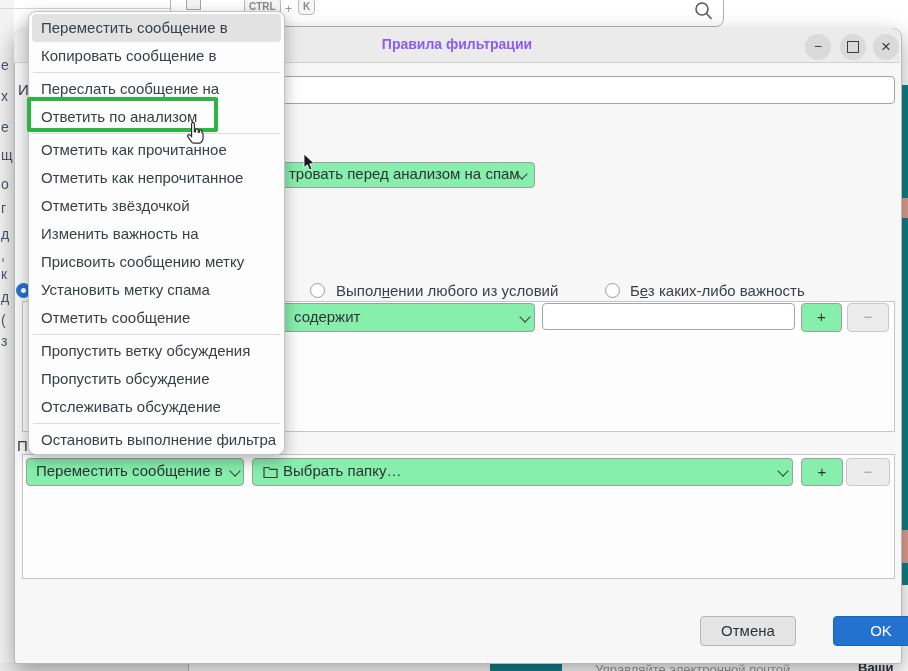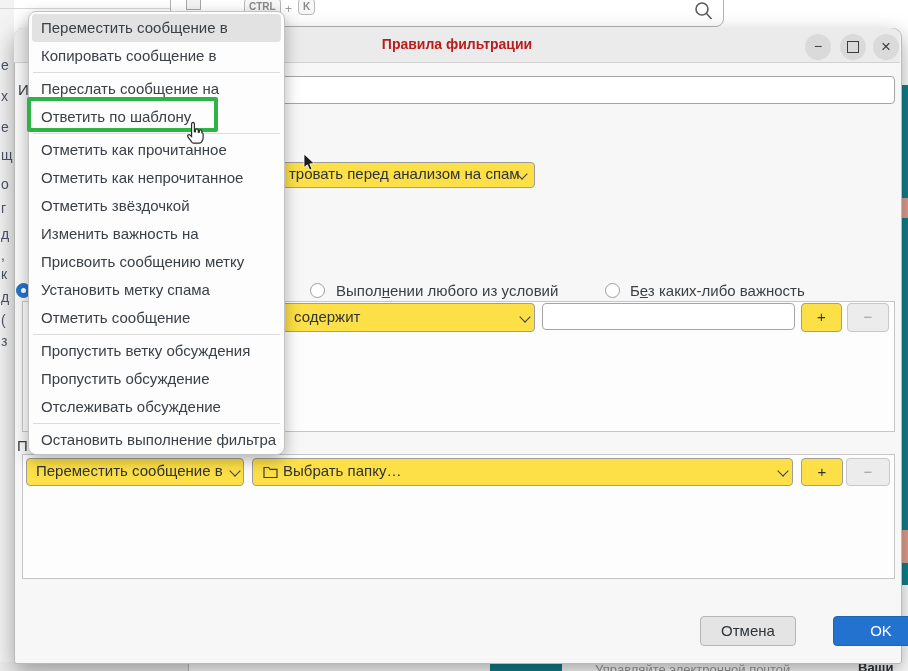--- a/index.html
+++ b/index.html
@@ -23,25 +23,25 @@
   .below-text-gray{left:595px;top:662px;width:200px;height:9px;overflow:hidden;font-size:13px;color:#9a9a9a;}
   .below-text-bold{left:858px;top:660px;width:50px;height:11px;overflow:hidden;font-size:13px;font-weight:bold;color:#2f3338;}
   .teal-block{left:490px;top:662px;width:72px;height:9px;background:#12808c;}
 
   
   .dialog{left:14px;top:28px;width:886px;height:634px;background:#f7f7f7;
           border:1px solid #b9b9b9;border-radius:9px 9px 3px 3px;
           box-shadow:0 8px 22px rgba(0,0,0,0.35);}
   .titlebar{left:14px;top:28px;width:886px;height:34px;background:#ebebeb;
             border-bottom:1px solid #d2d2d2;border-radius:9px 9px 0 0;}
-  .title{left:14px;top:36px;width:886px;text-align:center;font-size:14px;font-weight:bold;color:#b91c1c;}
+  .title{left:14px;top:36px;width:886px;text-align:center;font-size:14px;font-weight:bold;color:#8b5cf6;}
   .winbtn{position:absolute;top:34px;width:26px;height:26px;border-radius:50%;background:#dadada;
           text-align:center;line-height:25px;font-size:14px;color:#3c3c3c;}
   .field{background:#ffffff;border:1px solid #a5a5a5;border-radius:4px;}
-  .gbtn{background:#fde047;border:1px solid #9e9e9e;border-radius:4px;font-size:15px;color:#2e3338;}
+  .gbtn{background:#86efac;border:1px solid #9e9e9e;border-radius:4px;font-size:15px;color:#2e3338;}
   .gbtn.disabled{background:#ececec;border-color:#c8c8c8;color:#9f9f9f;}
   .chev{display:inline-block;width:7px;height:7px;border-right:1.6px solid #3c3c3c;
         border-bottom:1.6px solid #3c3c3c;transform:rotate(45deg);margin-left:8px;margin-bottom:1px;}
   .groupbox{background:#fdfdfd;border:1px solid #c6c6c6;}
   .radio{position:absolute;width:15px;height:15px;border-radius:50%;background:#fff;border:1px solid #9c9c9c;box-sizing:border-box;}
   .radio.sel{background:#2372cf;border-color:#2372cf;}
   .radio.sel::after{content:"";position:absolute;left:4px;top:4px;width:5px;height:5px;border-radius:50%;background:#fff;}
   .rlabel{position:absolute;font-size:15px;color:#3a3f44;white-space:nowrap;}
   .blue-btn{background:#2372cf;border:1px solid #1d63b8;border-radius:4px;color:#ffffff;
             font-size:15px;text-align:center;line-height:28px;margin-left:32px;}
@@ -150,21 +150,21 @@
   <div class="abs gbtn disabled" style="left:846px;top:458px;width:42px;height:26px;text-align:center;line-height:25px">−</div>
 
   <div class="abs gray-btn" style="left:700px;top:616px;width:94px;height:28px">Отмена</div>
   <div class="abs blue-btn" style="left:801px;top:616px;width:94px;height:28px">OK</div>
 
   <div class="abs menu">
     <div class="mitem hover">Переместить сообщение в</div>
     <div class="mitem">Копировать сообщение в</div>
     <div class="msep"></div>
     <div class="mitem">Переслать сообщение на</div>
-    <div class="mitem">Ответить по шаблону</div>
+    <div class="mitem">Ответить по анализом</div>
     <div class="msep"></div>
     <div class="mitem">Отметить как прочитанное</div>
     <div class="mitem">Отметить как непрочитанное</div>
     <div class="mitem">Отметить звёздочкой</div>
     <div class="mitem">Изменить важность на</div>
     <div class="mitem">Присвоить сообщению метку</div>
     <div class="mitem">Установить метку спама</div>
     <div class="mitem">Отметить сообщение</div>
     <div class="msep"></div>
     <div class="mitem">Пропустить ветку обсуждения</div>

